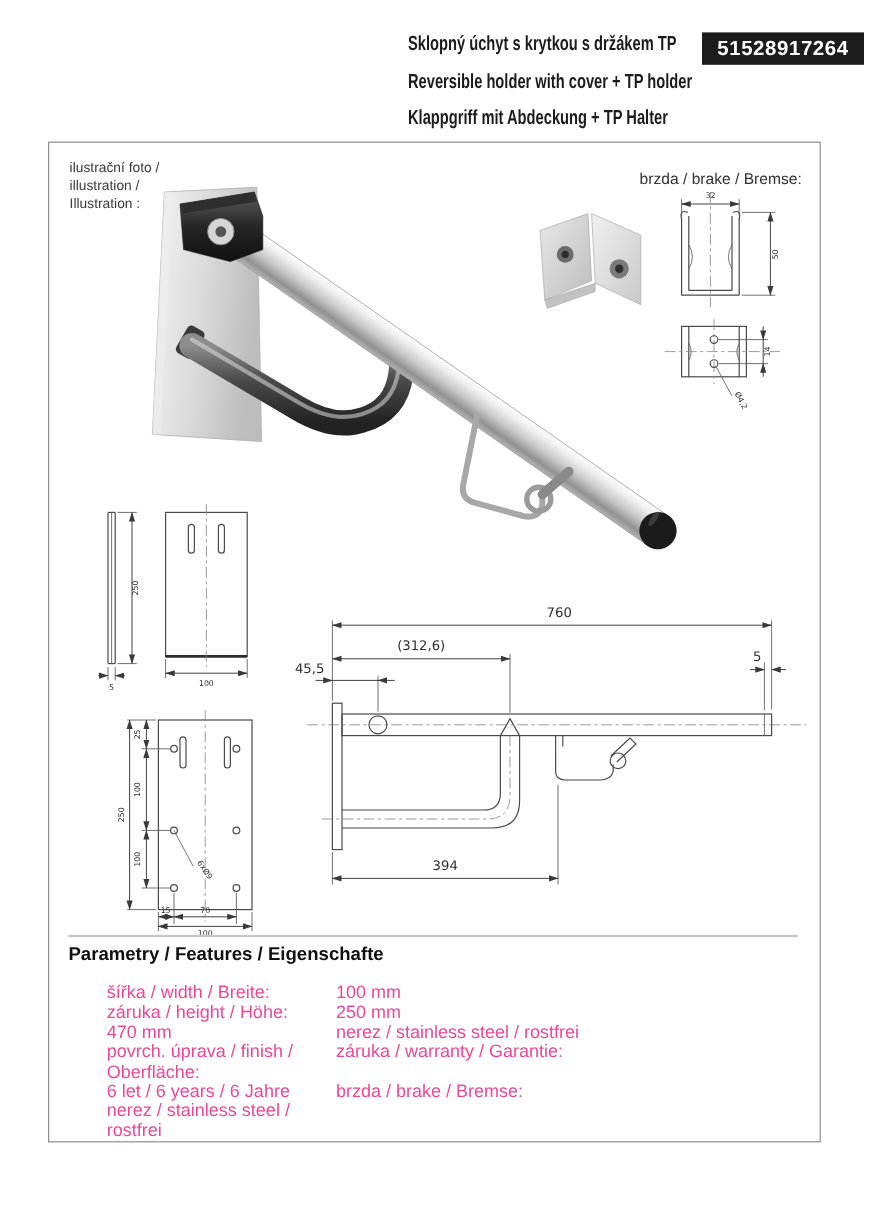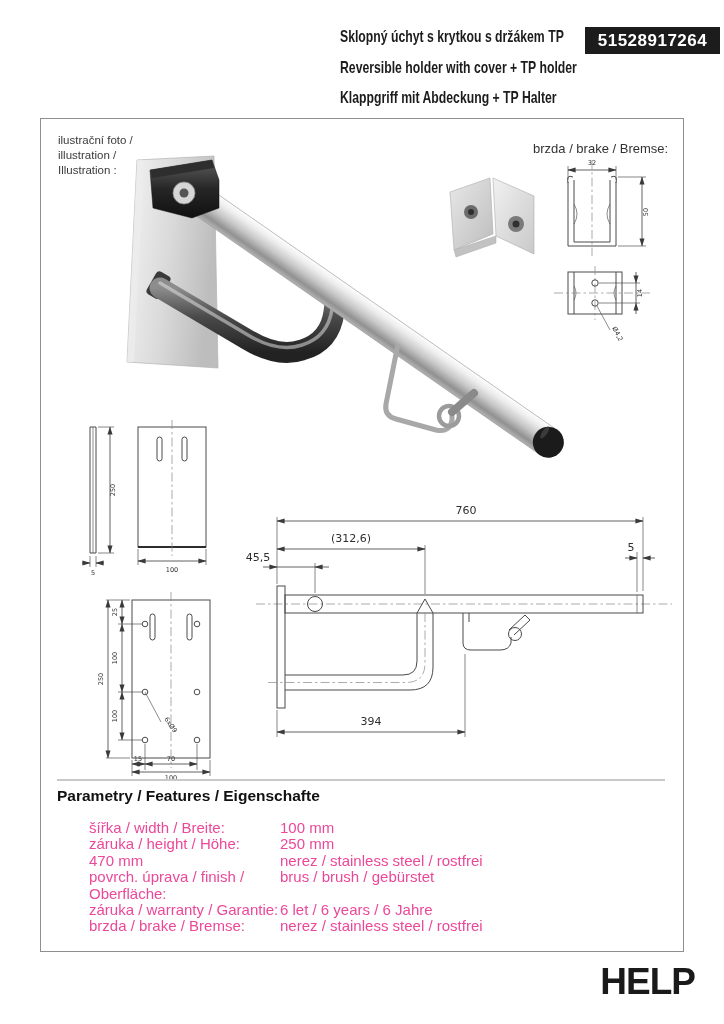--- a/index.html
+++ b/index.html
@@ -299,22 +299,20 @@
   <div class="abs param-heading">Parametry / Features / Eigenschafte</div>
 
   <div class="abs param-table">
     <div>šířka / width / Breite:</div>
     <div>100 mm</div>
     <div>záruka / height / Höhe:</div>
     <div>250 mm</div>
     <div>470 mm</div>
     <div>nerez / stainless steel / rostfrei</div>
     <div>povrch. úprava / finish / Oberfläche:</div>
-    <div>brus / brush / gebürstet</div>
     <div>záruka / warranty / Garantie:</div>
     <div>6 let / 6 years / 6 Jahre</div>
     <div>brzda / brake / Bremse:</div>
     <div>nerez / stainless steel / rostfrei</div>
   </div>
 
-  <div class="abs logo">HELP</div>
 
 </div>
 
 </body></html>

